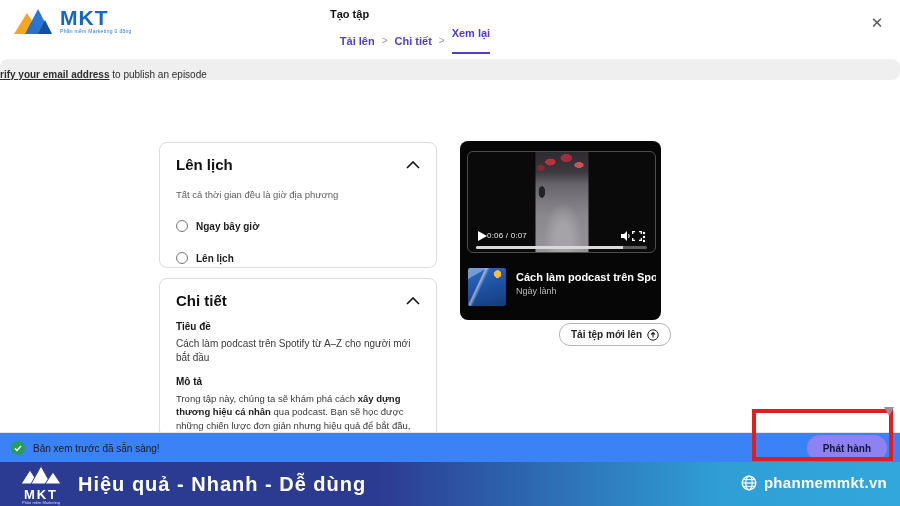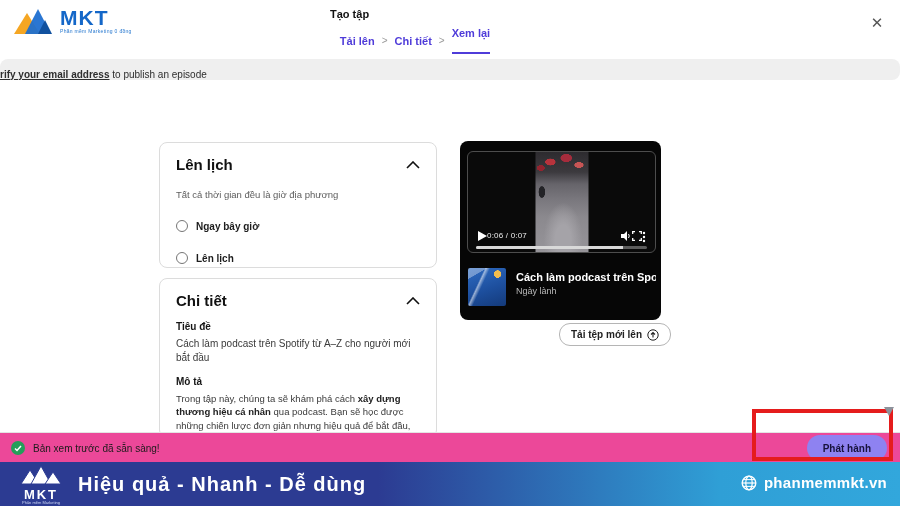--- a/index.html
+++ b/index.html
@@ -70,21 +70,21 @@
       linear-gradient(115deg, transparent 30%, rgba(255,255,255,.55) 33%, transparent 40%),
       linear-gradient(150deg, rgba(255,255,255,.35) 0 18%, transparent 19%),
       linear-gradient(160deg,#2f6cc2 0%,#1d4f9e 55%,#143a7a 100%);}
   .ep-title{font-size:11px;font-weight:800;color:#fff;margin-top:3px;max-width:140px;white-space:nowrap;overflow:hidden;}
   .ep-sub{font-size:9px;color:#b9b9b9;margin-top:3px;}
   .upload-btn{position:absolute;left:559px;top:323px;height:21px;padding:0 11px;display:inline-flex;align-items:center;gap:5px;
     background:#fff;border:1px solid #b5b5b5;border-radius:11px;cursor:pointer;}
   .upload-btn span{font-size:10px;font-weight:700;color:#222;}
 
   
-  .statusbar{position:absolute;left:0;top:432px;width:900px;height:30px;background:#ec4899;border-top:1px solid #e4e4e4;z-index:8;}
+  .statusbar{position:absolute;left:0;top:432px;width:900px;height:30px;background:#3b82f6;border-top:1px solid #e4e4e4;z-index:8;}
   .status-group{position:absolute;left:11px;top:0;height:30px;display:flex;align-items:center;gap:8px;}
   .check-circle{width:14px;height:14px;border-radius:50%;background:var(--success-green,#259e5a);display:flex;align-items:center;justify-content:center;}
   .status-text{font-size:10px;color:#1c1c1c;}
   .publish-btn{position:absolute;right:13px;top:2px;height:26px;padding:0 16px;border:none;border-radius:13px;
     background:var(--publish-btn,#8e82f1);font-size:10px;font-weight:800;color:#17123c;cursor:pointer;font-family:inherit;}
 
   
   .red-box{position:absolute;left:752px;top:409px;width:141px;height:52px;border:4px solid var(--highlight-red,#e51c1c);
     box-sizing:border-box;z-index:20;pointer-events:none;}
   .cursor-arrow{position:absolute;left:884px;top:407px;width:0;height:0;z-index:21;

